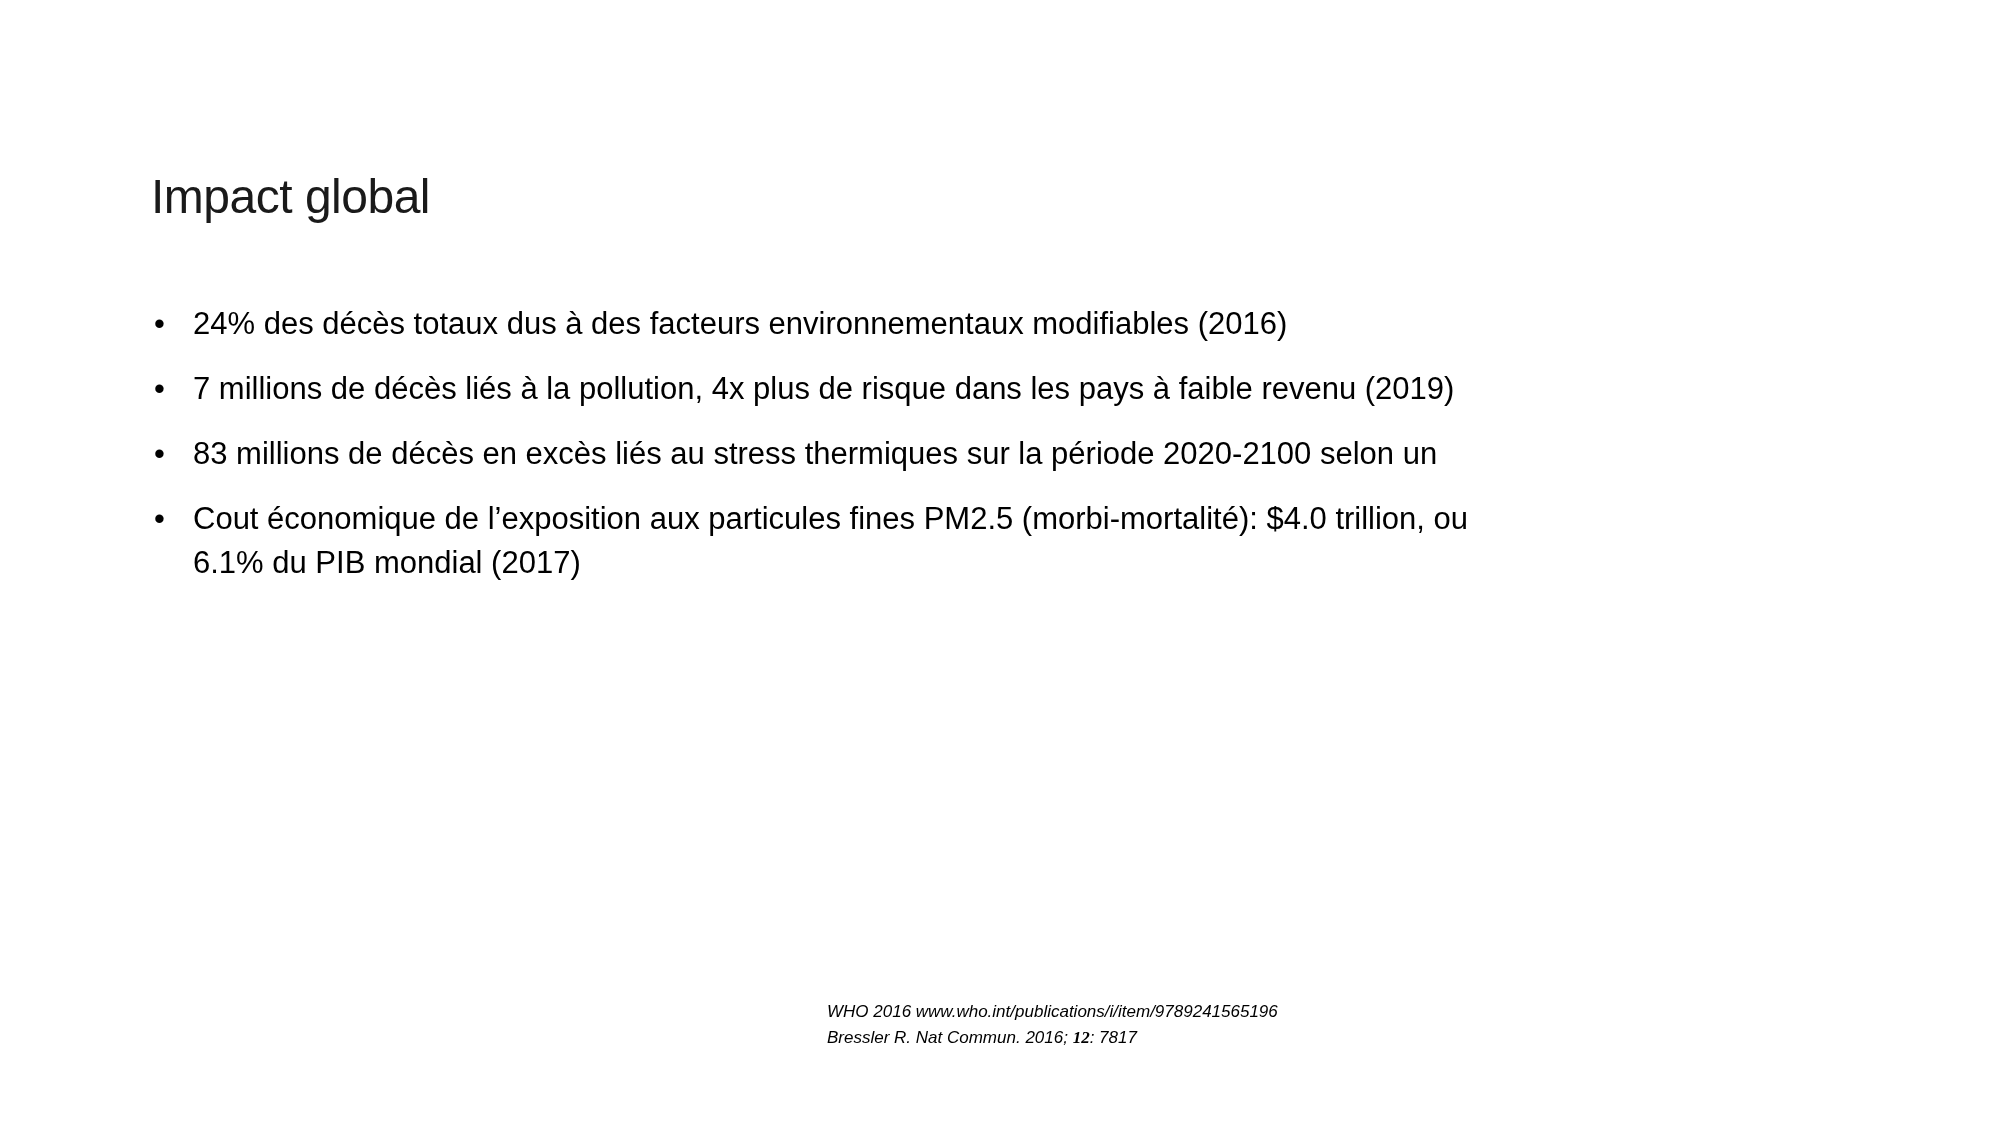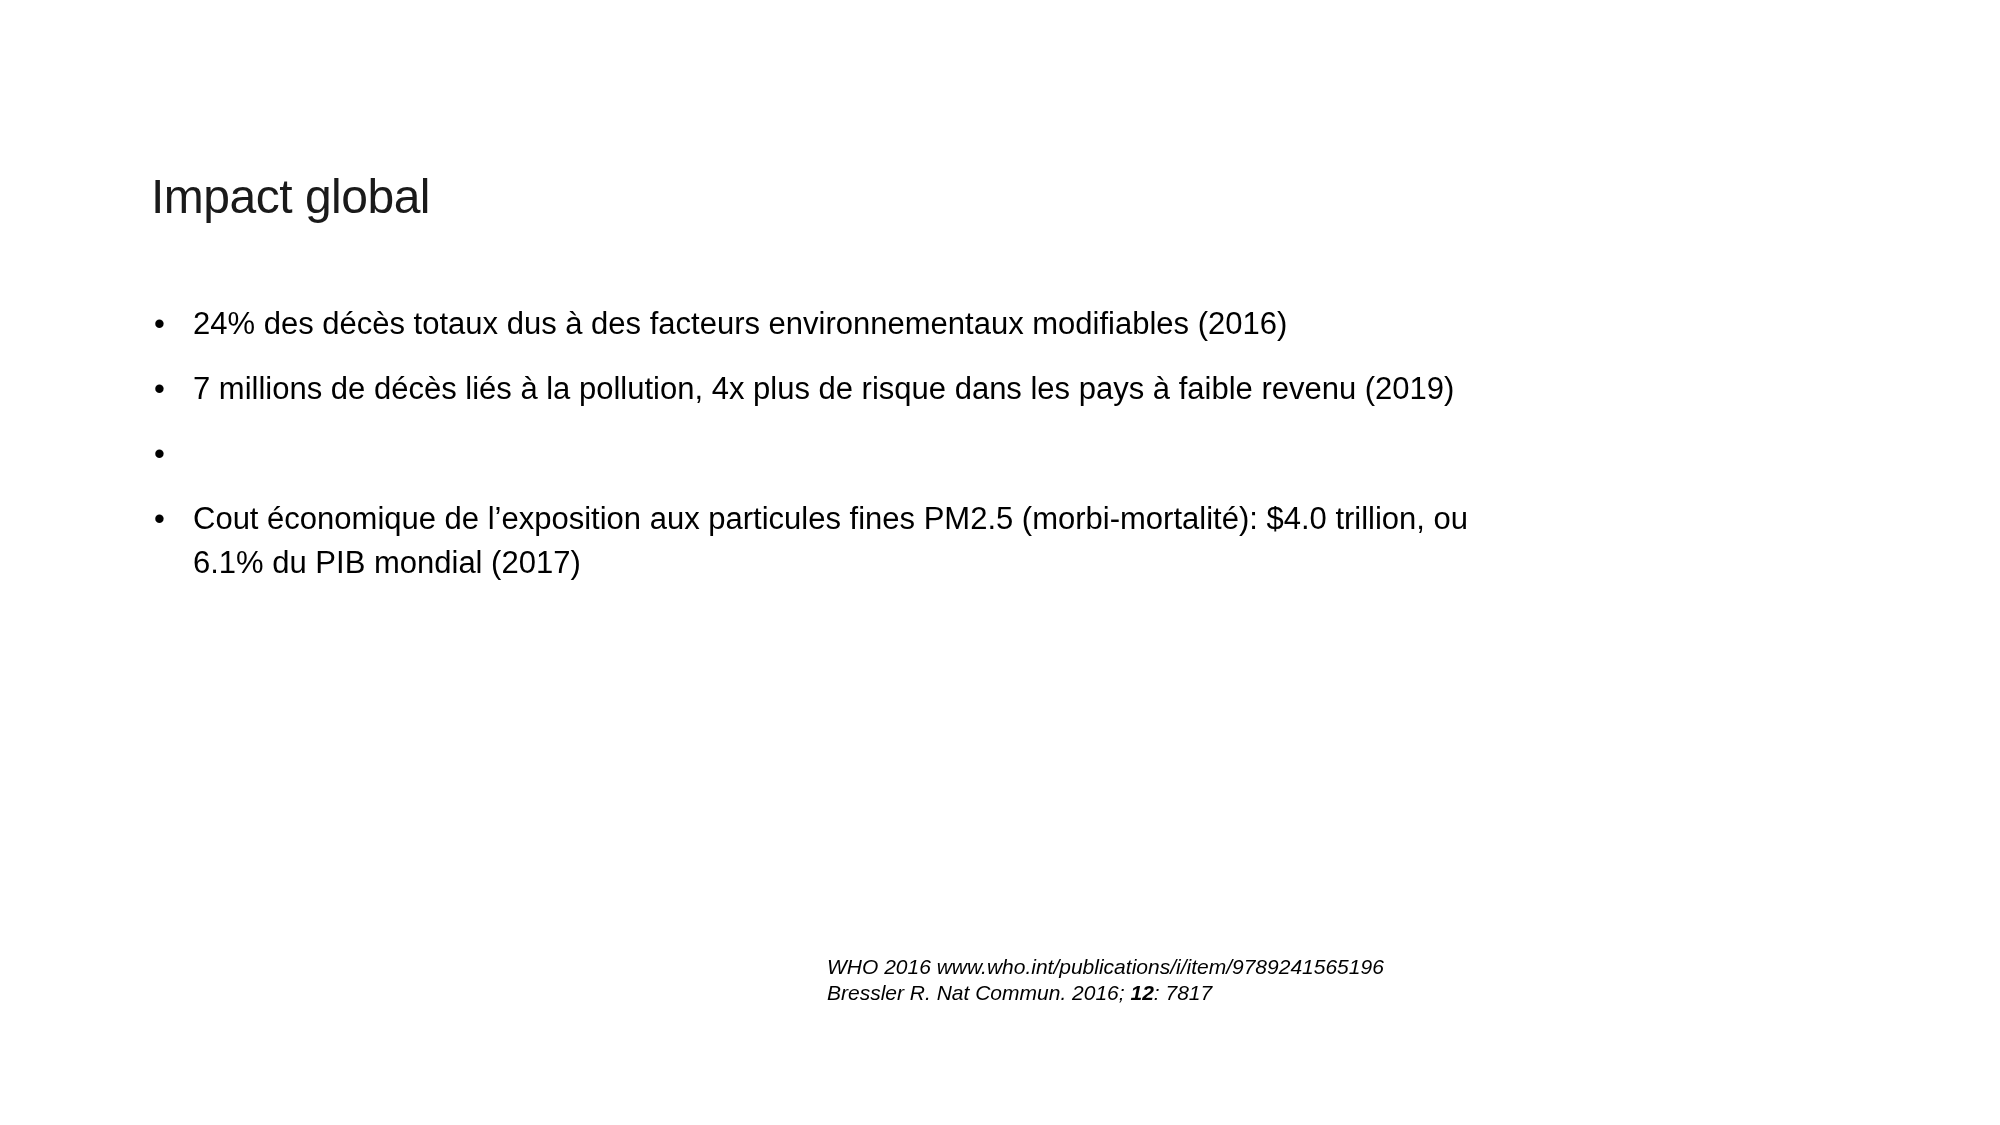--- a/index.html
+++ b/index.html
@@ -37,29 +37,29 @@
   }
   .bullet-marker {
     flex: 0 0 39px;
     width: 39px;
   }
   .bullet-text { flex: 1 1 auto; }
   .bullet-line { white-space: nowrap; }
 
   .references {
     position: absolute;
-    left: 827px; top: 954px;
+    left: 827px; top: 999px;
     font-style: italic;
-    font-size: 21px;
+    font-size: 17px;
     line-height: 26px;
   }
   .ref-line { white-space: nowrap; }
 
   .italic { font-style: italic; }
-  .bold { font-weight: 700; }
+  .bold { font-weight: 700; font-family: Liberation Serif, serif; }
 </style>
 </head>
 <body>
 
 <div class="slide">
   <h1 class="title">Impact global</h1>
 
   <div class="bullets">
       <div class="bullet-item">
         <span class="bullet-marker">•</span>
@@ -69,20 +69,21 @@
       </div>
       <div class="bullet-item">
         <span class="bullet-marker">•</span>
         <div class="bullet-text">
           <div class="bullet-line"><span>7 millions de décès liés à la pollution, 4x plus de risque dans les pays à faible revenu (2019)</span></div>
         </div>
       </div>
       <div class="bullet-item">
         <span class="bullet-marker">•</span>
         <div class="bullet-text">
+          <div class="bullet-line"><span>83 millions de décès en excès liés au stress thermiques sur la période 2020-2100 selon un</span></div>
         </div>
       </div>
       <div class="bullet-item">
         <span class="bullet-marker">•</span>
         <div class="bullet-text">
           <div class="bullet-line"><span>Cout économique de l’exposition aux particules fines PM2.5 (morbi-mortalité): $4.0 trillion, ou</span></div>
           <div class="bullet-line"><span>6.1% du PIB mondial (2017)</span></div>
         </div>
       </div>
     </div>

